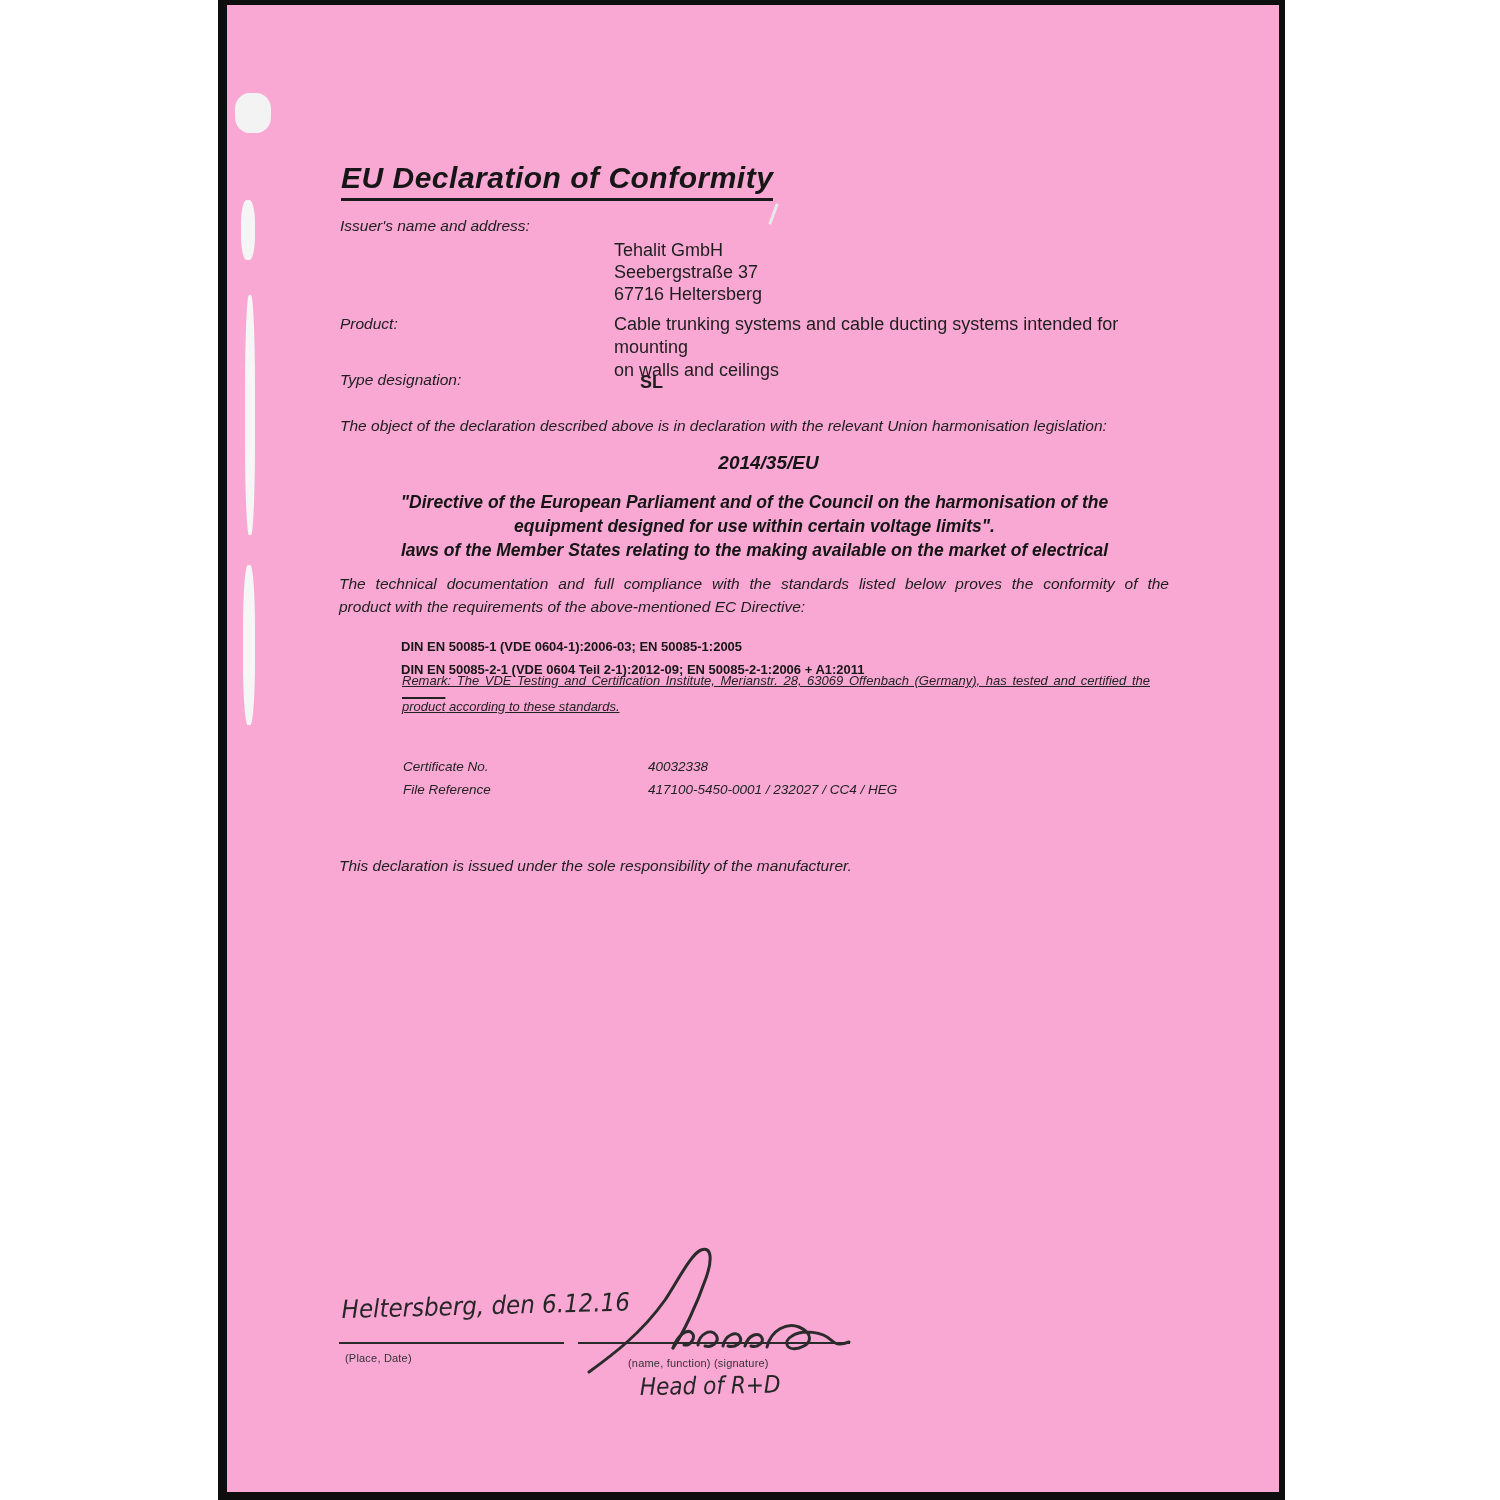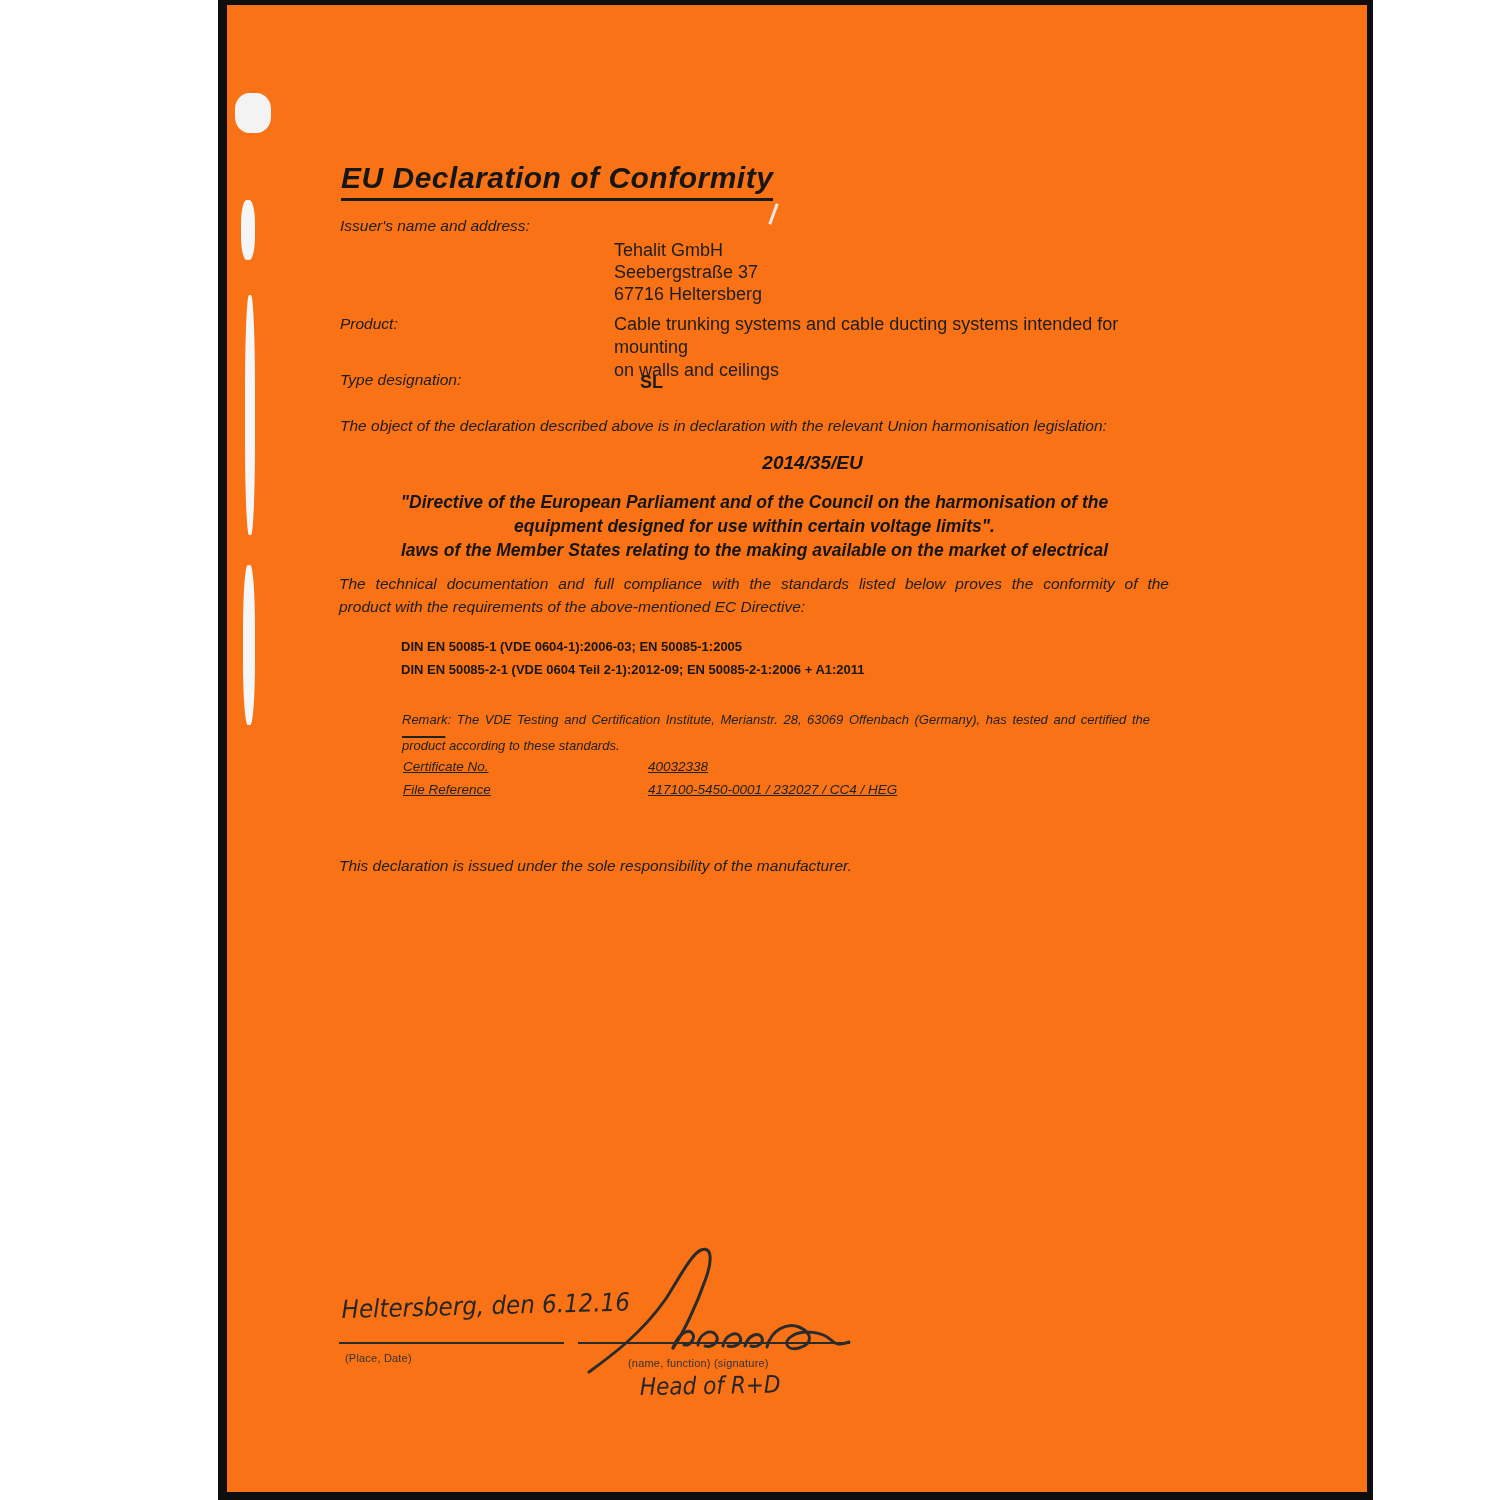--- a/index.html
+++ b/index.html
@@ -10,22 +10,22 @@
   }
   .canvas {
     position:relative;
     width:1500px; height:1500px;
     background:#ffffff;
     overflow:hidden;
   }
   .page {
     position:absolute;
     left:218px; top:0;
-    width:1155px; height:1500px;
-    background:#f97316;
+    width:1067px; height:1500px;
+    background:#f9a8d4;
     border-style:solid;
     border-color:#0e0e0e;
     border-width:5px 6px 8px 9px;
   }
   .abs { position:absolute; }
 
   
   .smudge { position:absolute; pointer-events:none; }
 
   .title {
@@ -94,21 +94,20 @@
     font-style:italic;
     color:#222222;
     line-height:26px;
   }
   .overlined { text-decoration:overline; text-decoration-thickness:2px; }
   .cert {
     font-size:13.5px;
     font-style:italic;
     color:#222222;
     white-space:nowrap;
-    text-decoration:underline;
   }
   .sig-line { background:#2a2a2a; height:2px; }
   .tiny-label {
     font-size:11px;
     color:#333333;
     letter-spacing:0.2px;
     white-space:nowrap;
   }
   .handwrite {
     font-family:"DejaVu Sans",sans-serif;
@@ -167,21 +166,21 @@
     <div class="abs para" style="left:112px; top:567px; width:830px;">
       <div class="just">The technical documentation and full compliance with the standards listed below proves the conformity of the</div>
       <div>product with the requirements of the above-mentioned EC Directive:</div>
     </div>
 
     <div class="abs" style="left:174px; top:630px;">
       <div class="standard">DIN EN 50085-1 (VDE 0604-1):2006-03; EN 50085-1:2005</div>
       <div class="standard">DIN EN 50085-2-1 (VDE 0604 Teil 2-1):2012-09; EN 50085-2-1:2006 + A1:2011</div>
     </div>
 
-    <div class="abs remark-text" style="left:175px; top:702px; width:748px;">
+    <div class="abs remark-text" style="left:175px; top:663px; width:748px;text-decoration:underline;">
       <div class="just">Remark: The VDE Testing and Certification Institute, Merianstr. 28, 63069 Offenbach (Germany), has tested and certified the</div>
       <div><span class="overlined">product</span><span> according to these standards.</span></div>
     </div>
 
     <div class="abs cert" style="left:176px; top:754px;">Certificate No.</div>
     <div class="abs cert" style="left:421px; top:754px;">40032338</div>
     <div class="abs cert" style="left:176px; top:777px;">File Reference</div>
     <div class="abs cert" style="left:421px; top:777px;">417100-5450-0001 / 232027 / CC4 / HEG</div>
 
     <div class="abs intro" style="left:112px; top:852px;">This declaration is issued under the sole responsibility of the manufacturer.</div>

